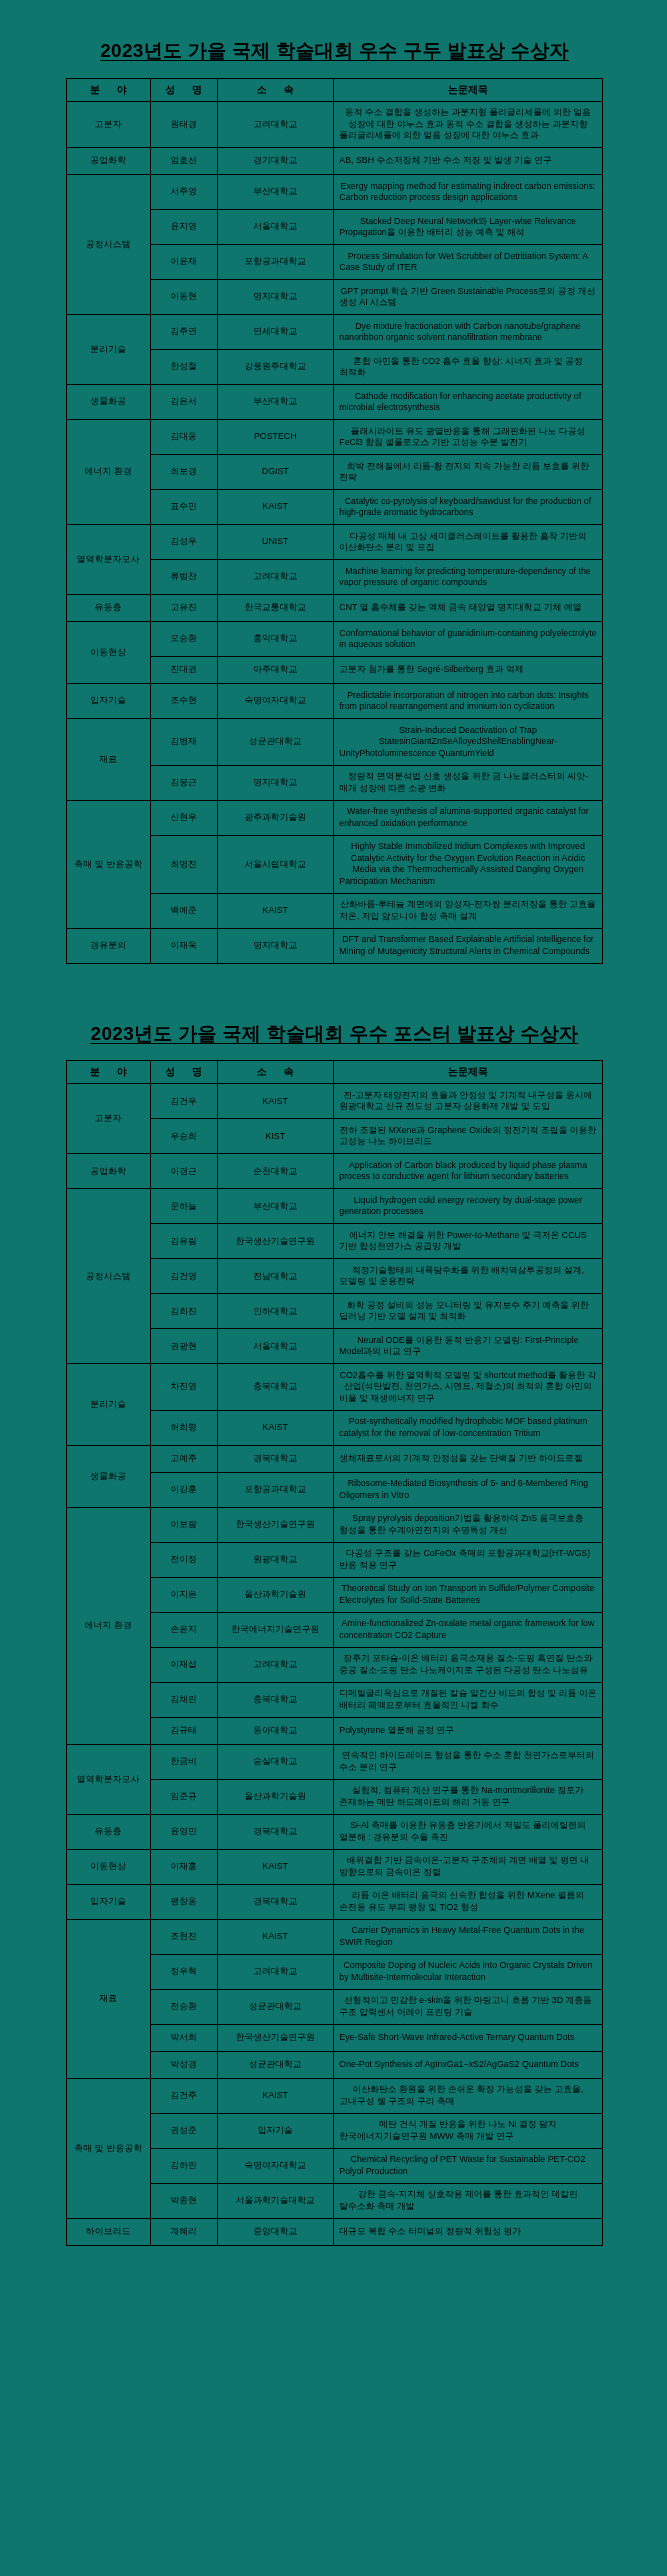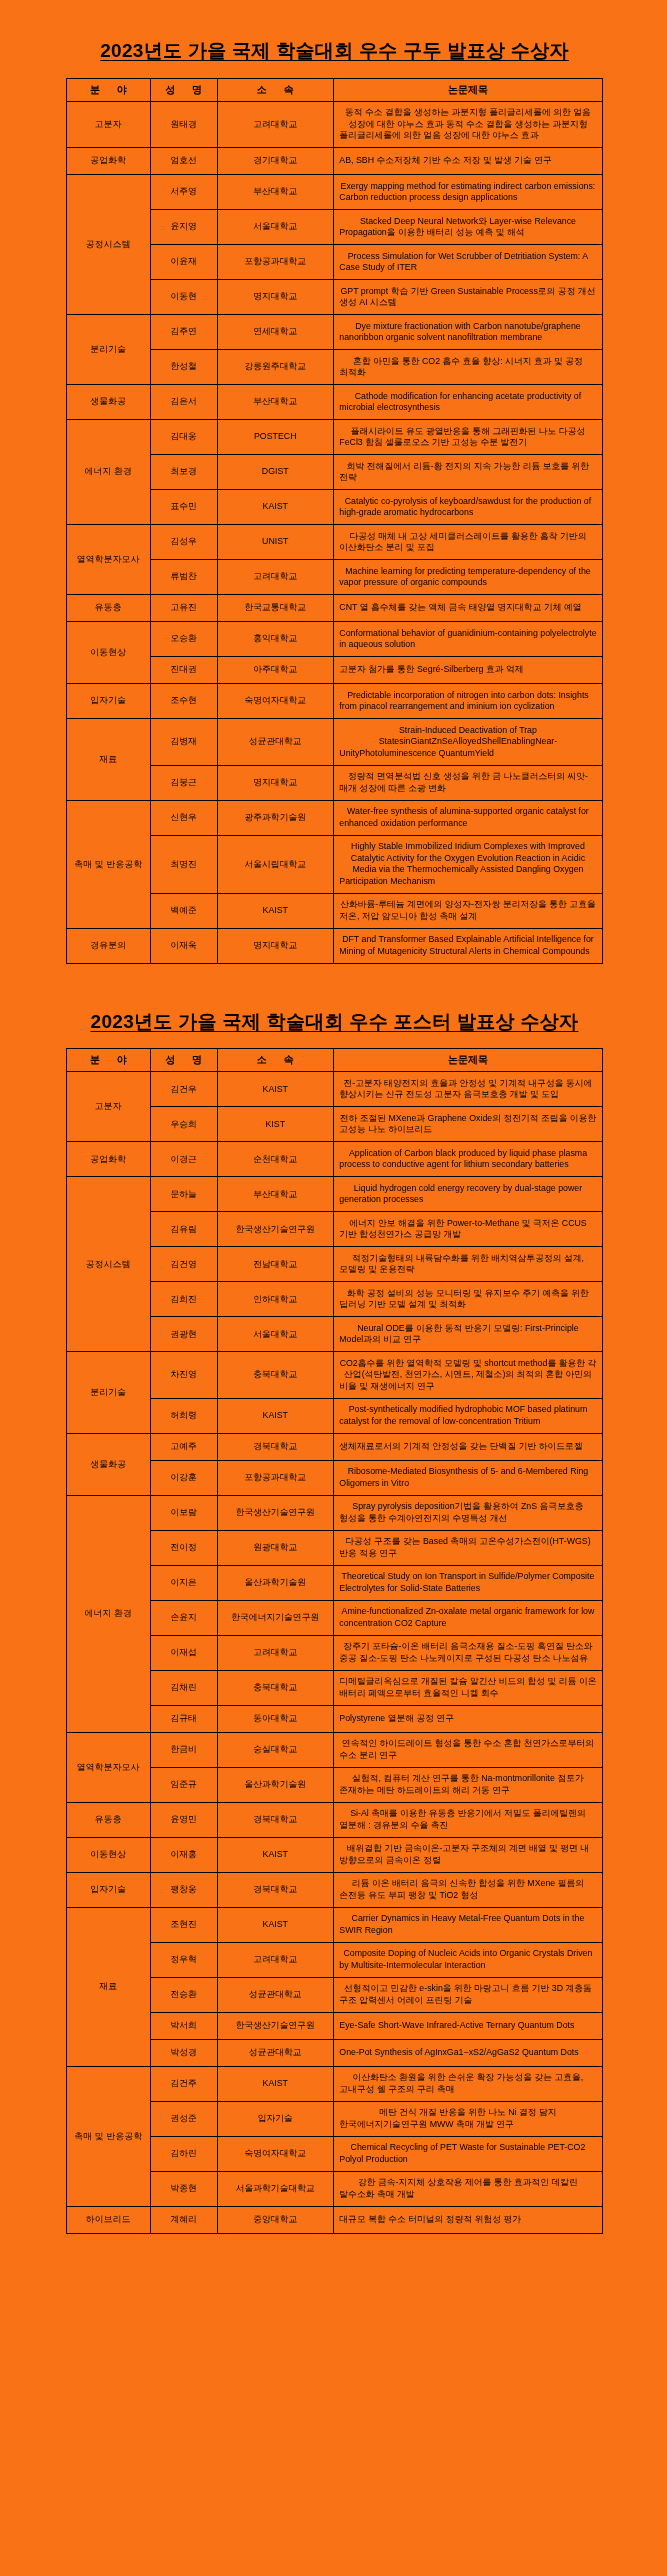--- a/index.html
+++ b/index.html
@@ -8,24 +8,24 @@
     background: #ffffff;
     color: #000000;
     font-family: "Liberation Sans", "DejaVu Sans", sans-serif;
   }
   .page {
     width: 668px;
     min-height: 2576px;
     margin: 0 auto;
     box-sizing: border-box;
     padding: 38px 65px 54px 66px;
-    background: #f97316;
+    background: #0f766e;
   }
   .section { margin: 0; }
-  .section + .section { margin-top: 45px; }
+  .section + .section { margin-top: 57px; }
   .doc-title {
     font-size: 19px;
     font-weight: 700;
     text-align: center;
     text-decoration: underline;
     text-underline-offset: 3.4px;
     letter-spacing: 0.3px;
     margin: 0 0 13.5px 0;
     white-space: nowrap;
   }
@@ -240,21 +240,21 @@
           <th class="th-spread">성 명</th>
           <th class="th-spread">소 속</th>
           <th>논문제목</th>
         </tr>
       </thead>
       <tbody>
           <tr>
             <td class="field-cell" rowspan="2">고분자</td>
             <td>김건우</td>
             <td>KAIST</td>
-            <td class="paper-cell">전-고분자 태양전지의 효율과 안정성 및 기계적 내구성을 동시에 향상시키는 신규 전도성 고분자 음극보호층 개발 및 도입</td>
+            <td class="paper-cell">전-고분자 태양전지의 효율과 안정성 및 기계적 내구성을 동시에 원광대학교 신규 전도성 고분자 상용화제 개발 및 도입</td>
           </tr>
           <tr>
             <td>우승희</td>
             <td>KIST</td>
             <td class="paper-cell">전하 조절된 MXene과 Graphene Oxide의 정전기적 조립을 이용한 고성능 나노 하이브리드</td>
           </tr>
           <tr>
             <td class="field-cell" rowspan="1">공업화학</td>
             <td>이경근</td>
             <td>순천대학교</td>
@@ -310,21 +310,21 @@
           </tr>
           <tr>
             <td class="field-cell" rowspan="7">에너지 환경</td>
             <td>이보람</td>
             <td>한국생산기술연구원</td>
             <td class="paper-cell">Spray pyrolysis deposition기법을 활용하여 ZnS 음극보호층 형성을 통한 수계아연전지의 수명특성 개선</td>
           </tr>
           <tr>
             <td>전이정</td>
             <td>원광대학교</td>
-            <td class="paper-cell">다공성 구조를 갖는 Based 촉매의 고온수성가스전이(HT-WGS)반응 적용 연구</td>
+            <td class="paper-cell">다공성 구조를 갖는 CoFeOx 촉매의 포항공과대학교(HT-WGS)반응 적용 연구</td>
           </tr>
           <tr>
             <td>이지은</td>
             <td>울산과학기술원</td>
             <td class="paper-cell">Theoretical Study on Ion Transport in Sulfide/Polymer Composite Electrolytes for Solid-State Batteries</td>
           </tr>
           <tr>
             <td>손윤지</td>
             <td>한국에너지기술연구원</td>
             <td class="paper-cell">Amine-functionalized Zn-oxalate metal organic framework for low concentration CO2 Capture</td>

